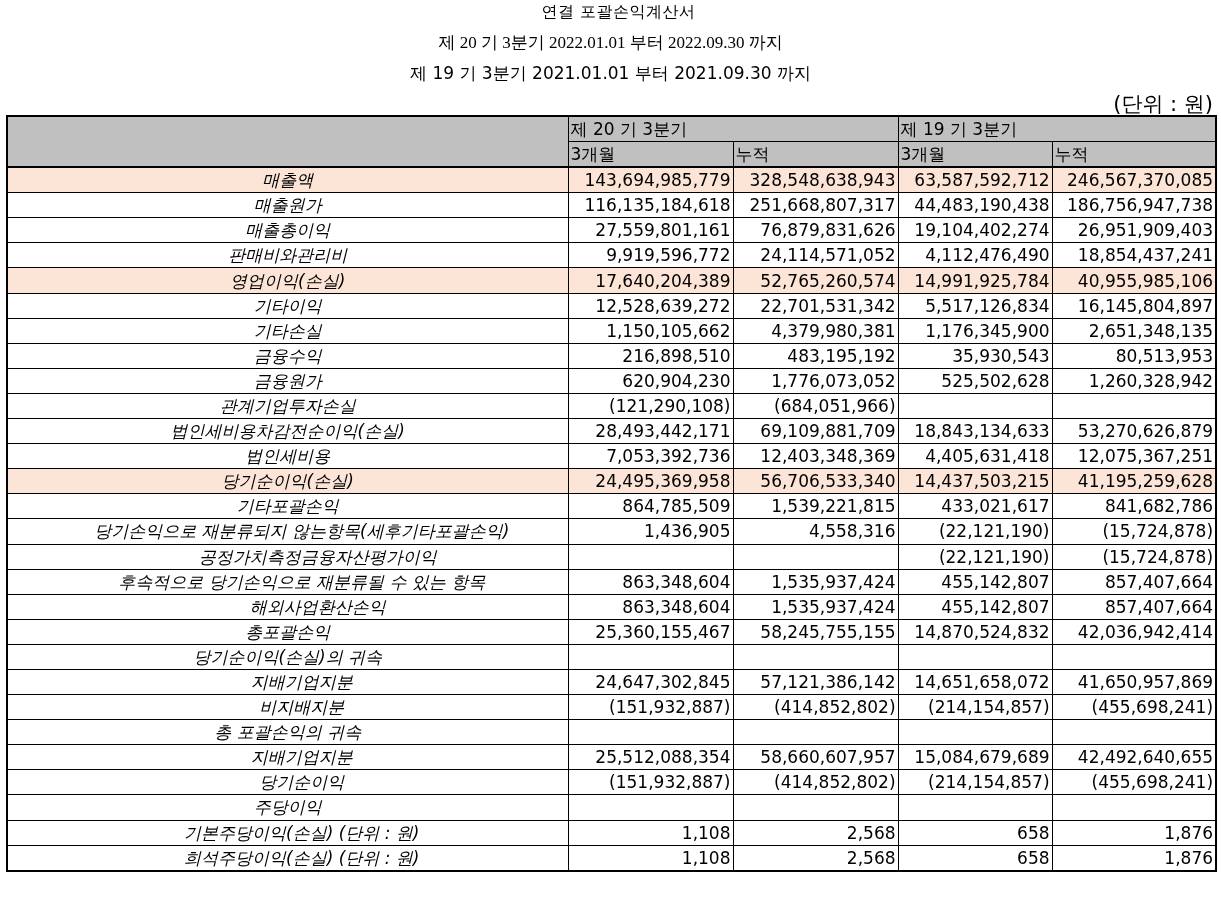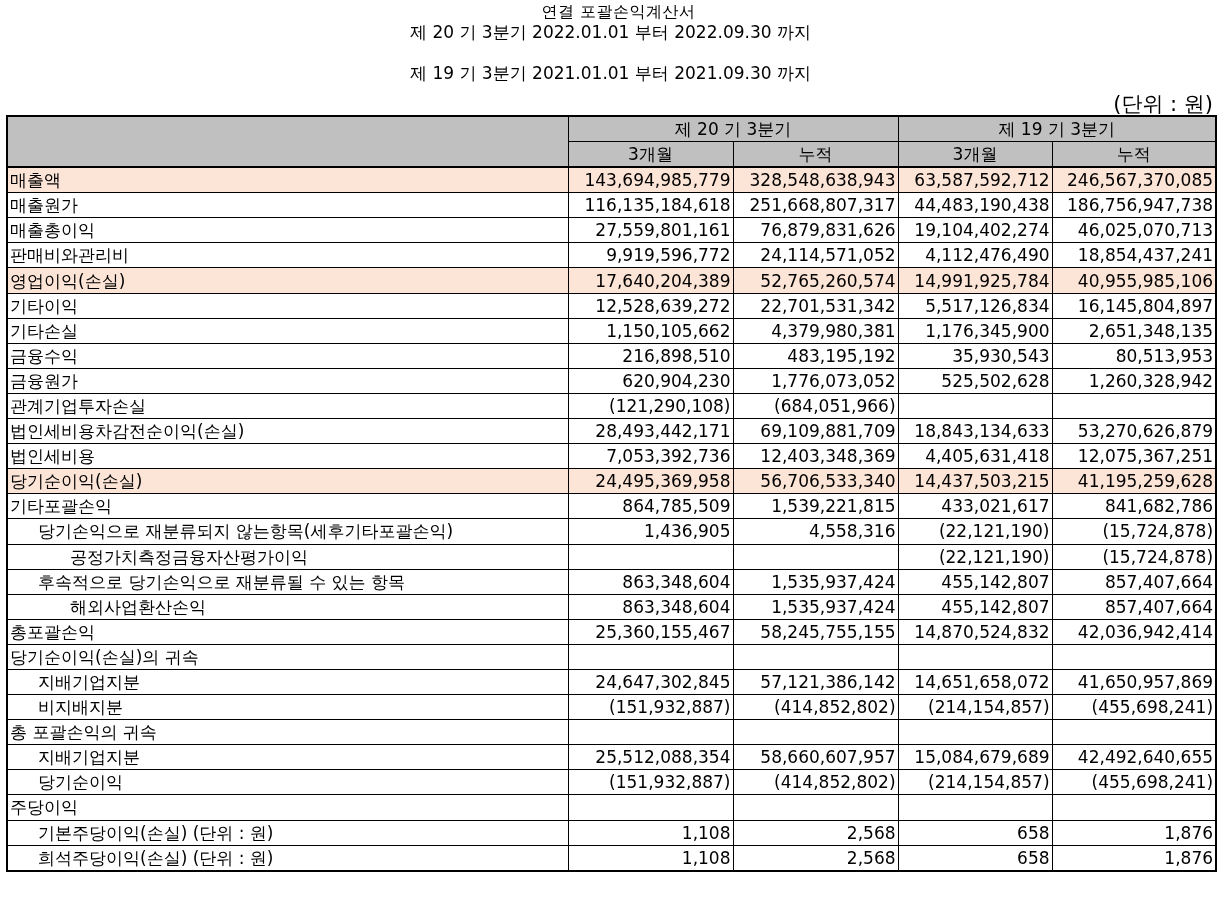--- a/index.html
+++ b/index.html
@@ -8,38 +8,38 @@
     font-family: "DejaVu Sans", sans-serif; color: #000;
   }
   .title {
     position: absolute; left: 0; width: 1221px; top: 2px; text-align: center;
     font-size: 16px; font-weight: normal; letter-spacing: 0.5px; padding-left: 8px;
   }
   .subtitle {
     position: absolute; left: 0; width: 1221px; text-align: center;
     font-size: 17px;
   }
-  .sub1 { top: 21px; }
+  .sub1 { top: 31px; font-family: Liberation Serif, serif; }
   .sub2 { top: 62px; }
   .unit {
     position: absolute; right: 8px; top: 90px; font-size: 21px;
   }
   table.stmt {
     position: absolute; left: 6px; top: 115px;
     border-collapse: collapse; table-layout: fixed;
     width: 1209px;
     font-size: 17px;
   }
   table.stmt td, table.stmt th {
     border: 1px solid #000; padding: 0 2px; height: 24.1px; line-height: 22px;
     white-space: nowrap; overflow: hidden; font-weight: normal;
   }
-  table.stmt th { background: #c0c0c0; text-align: center; margin-top: 40px; }
+  table.stmt th { background: #c0c0c0; text-align: left; margin-top: 40px; }
   table.stmt thead tr:first-child th { height: 24px; }
-  table.stmt td.label { text-align: left; }
+  table.stmt td.label { text-align: center; font-style: italic; }
   table.stmt td.num { text-align: right; }
   table.stmt tr.hl td { background: #fce4d6; }
   .indent1 { padding-left: 30px !important; }
   .indent2 { padding-left: 62px !important; }
   table.stmt thead { border-bottom: 2px solid #000; }
   table.stmt { border: 2px solid #000; }
 </style>
 </head>
 <body>
 
@@ -82,21 +82,21 @@
         <td class="num">116,135,184,618</td>
         <td class="num">251,668,807,317</td>
         <td class="num">44,483,190,438</td>
         <td class="num">186,756,947,738</td>
       </tr>
       <tr>
         <td class="label">매출총이익</td>
         <td class="num">27,559,801,161</td>
         <td class="num">76,879,831,626</td>
         <td class="num">19,104,402,274</td>
-        <td class="num">46,025,070,713</td>
+        <td class="num">26,951,909,403</td>
       </tr>
       <tr>
         <td class="label">판매비와관리비</td>
         <td class="num">9,919,596,772</td>
         <td class="num">24,114,571,052</td>
         <td class="num">4,112,476,490</td>
         <td class="num">18,854,437,241</td>
       </tr>
       <tr class="hl">
         <td class="label">영업이익(손실)</td>

